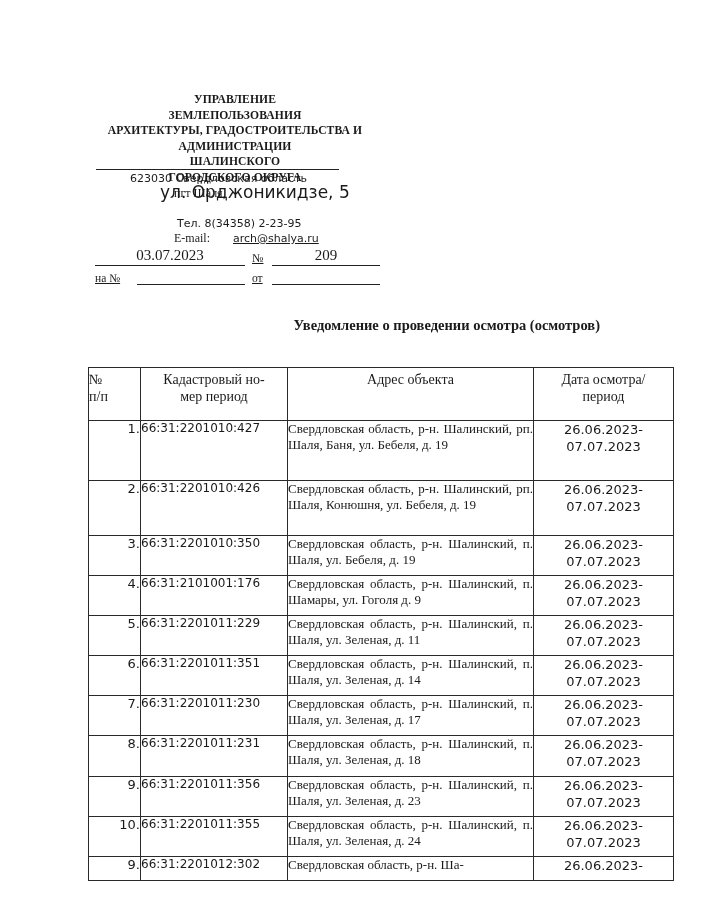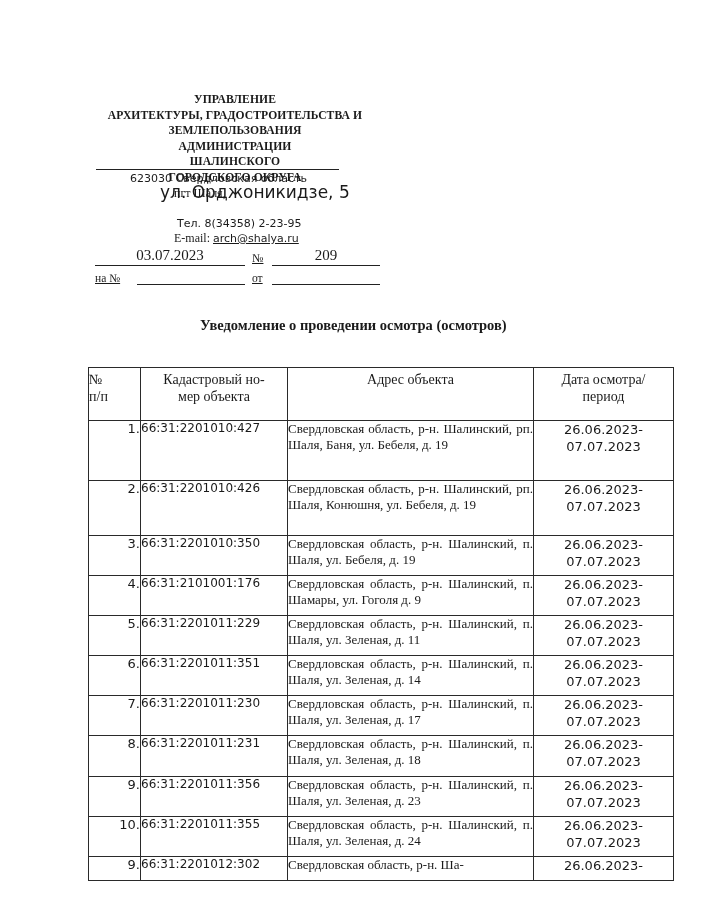--- a/index.html
+++ b/index.html
@@ -1,20 +1,20 @@
 <!DOCTYPE html>
 <html><head>
 <meta charset="utf-8">
 <style>
   html, body { margin: 0; padding: 0; }
   body {
     width: 701px; height: 907px; background: #ffffff; position: relative; overflow: hidden;
     color: #1a1a1a;
   }
-  .sans { font-family: "DejaVu Sans", "Liberation Sans", sans-serif; }
+  .sans { font-family: "DejaVu Sans", "Liberation Sans", sans-serif; margin-left: 20px; }
 
   .org-block {
     position: absolute; left: 100px; top: 92px; width: 270px;
     text-align: center; font-family: "Liberation Serif", serif; font-weight: bold;
     font-size: 11.6px; line-height: 15.6px; letter-spacing: 0.1px;
   }
   .org-block div { white-space: nowrap; }
   .org-rule {
     position: absolute; left: 96px; top: 169px; width: 243px; height: 0;
     border-top: 1.3px solid #222;
@@ -53,21 +53,21 @@
   .ref-from-label {
     position: absolute; left: 252px; top: 272px; font-family: "Liberation Serif", serif;
     font-size: 11.5px; text-decoration: underline;
   }
   .ref-from-line {
     position: absolute; left: 272px; top: 270px; width: 108px; height: 14px;
     border-bottom: 1.2px solid #222;
   }
 
   .doc-title {
-    position: absolute; left: 200px; top: 316px; width: 400px; text-align: left;
+    position: absolute; left: 200px; top: 316px; width: 400px; text-align: right;
     font-family: "Liberation Serif", serif; font-weight: bold; font-size: 14.5px; line-height: 18px;
   }
 
   table.items {
     position: absolute; left: 88px; top: 367px; width: 585px;
     border-collapse: collapse; table-layout: fixed;
   }
   table.items th, table.items td {
     border: 1.3px solid #2a2a2a; vertical-align: top; padding: 0;
   }
@@ -92,22 +92,22 @@
     font-family: "DejaVu Sans", sans-serif; font-size: 13px; line-height: 17px;
     text-align: center; padding-top: 3px;
   }
   td.c-date div { white-space: nowrap; }
 </style>
 </head>
 <body>
 
 <div class="org-block">
   <div>УПРАВЛЕНИЕ</div>
+  <div>ЗЕМЛЕПОЛЬЗОВАНИЯ</div>
   <div>АРХИТЕКТУРЫ, ГРАДОСТРОИТЕЛЬСТВА И</div>
-  <div>ЗЕМЛЕПОЛЬЗОВАНИЯ</div>
   <div>АДМИНИСТРАЦИИ</div>
   <div>ШАЛИНСКОГО</div>
   <div>ГОРОДСКОГО ОКРУГА</div>
 </div>
 <div class="org-rule"></div>
 
 <div class="addr-block">
   <div class="addr-line addr-l1">623030 Свердловская область</div>
   <div class="addr-line addr-l2">пгт Шаля,</div>
   <div class="addr-line addr-l3">ул. Орджоникидзе, 5</div>
@@ -135,21 +135,21 @@
     <col style="width:140px">
   </colgroup>
   <thead>
     <tr>
       <th class="c-no">
         <div>№</div>
         <div>п/п</div>
       </th>
       <th class="c-cad">
         <div>Кадастровый но-</div>
-        <div>мер объекта</div>
+        <div>мер период</div>
       </th>
       <th class="c-addr">
         <div>Адрес объекта</div>
       </th>
       <th class="c-date">
         <div>Дата осмотра/</div>
         <div>период</div>
       </th>
     </tr>
   </thead>

